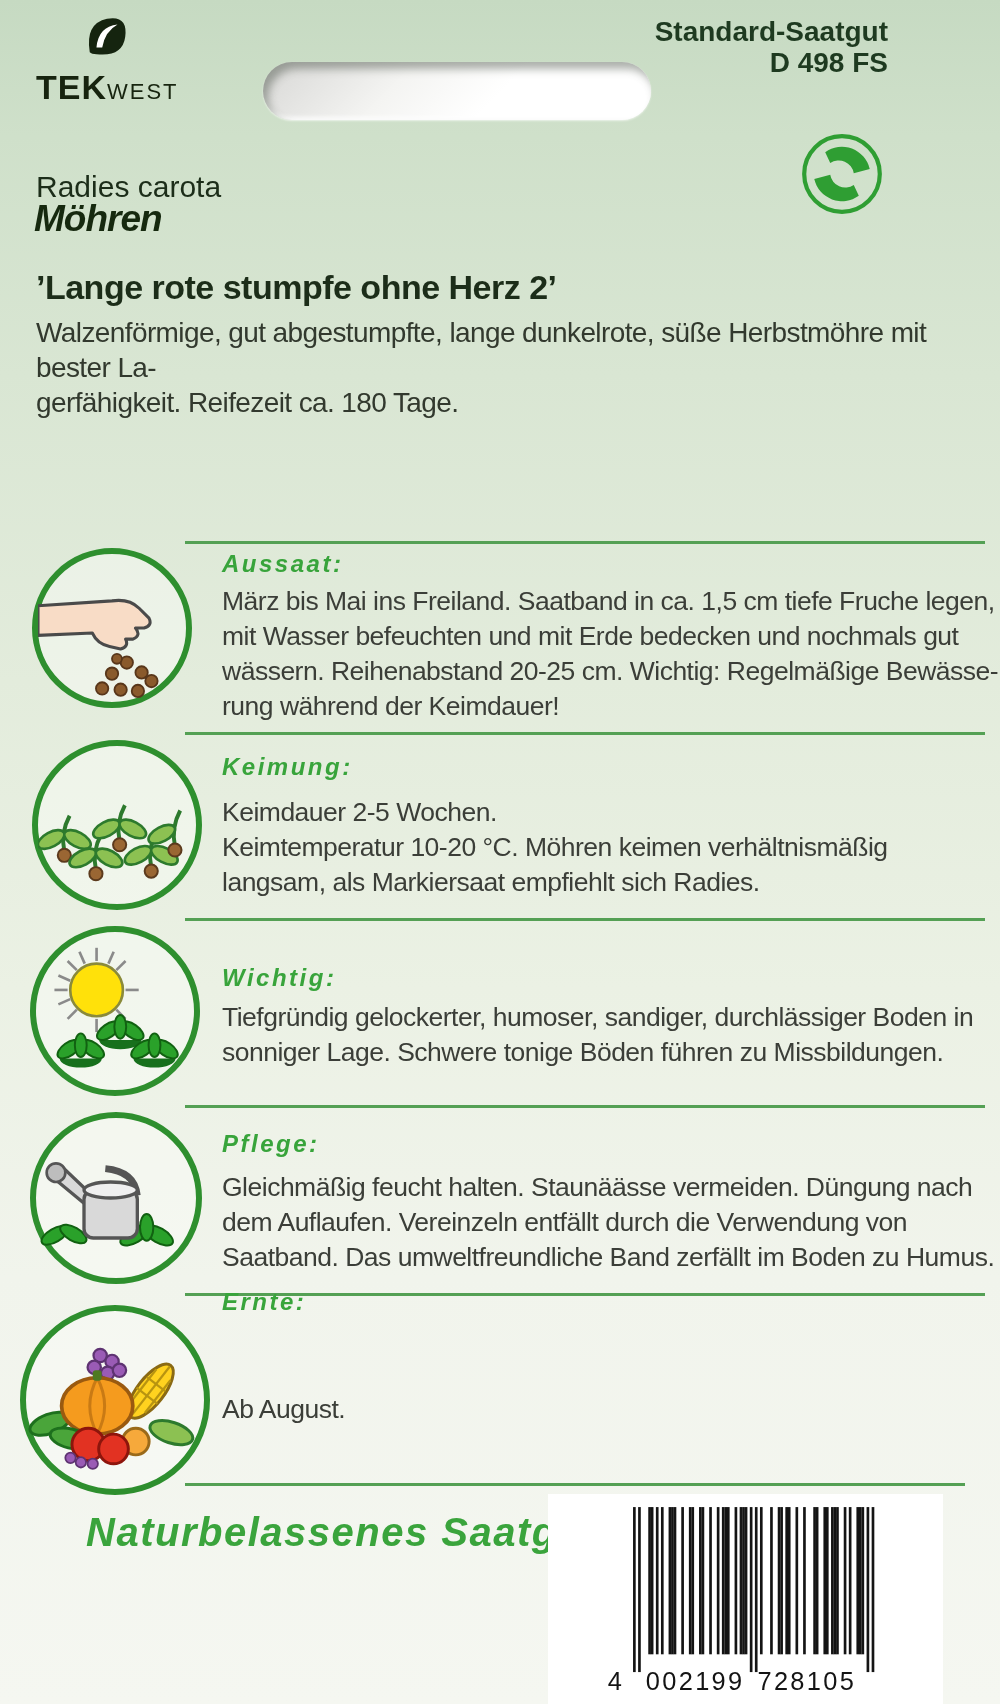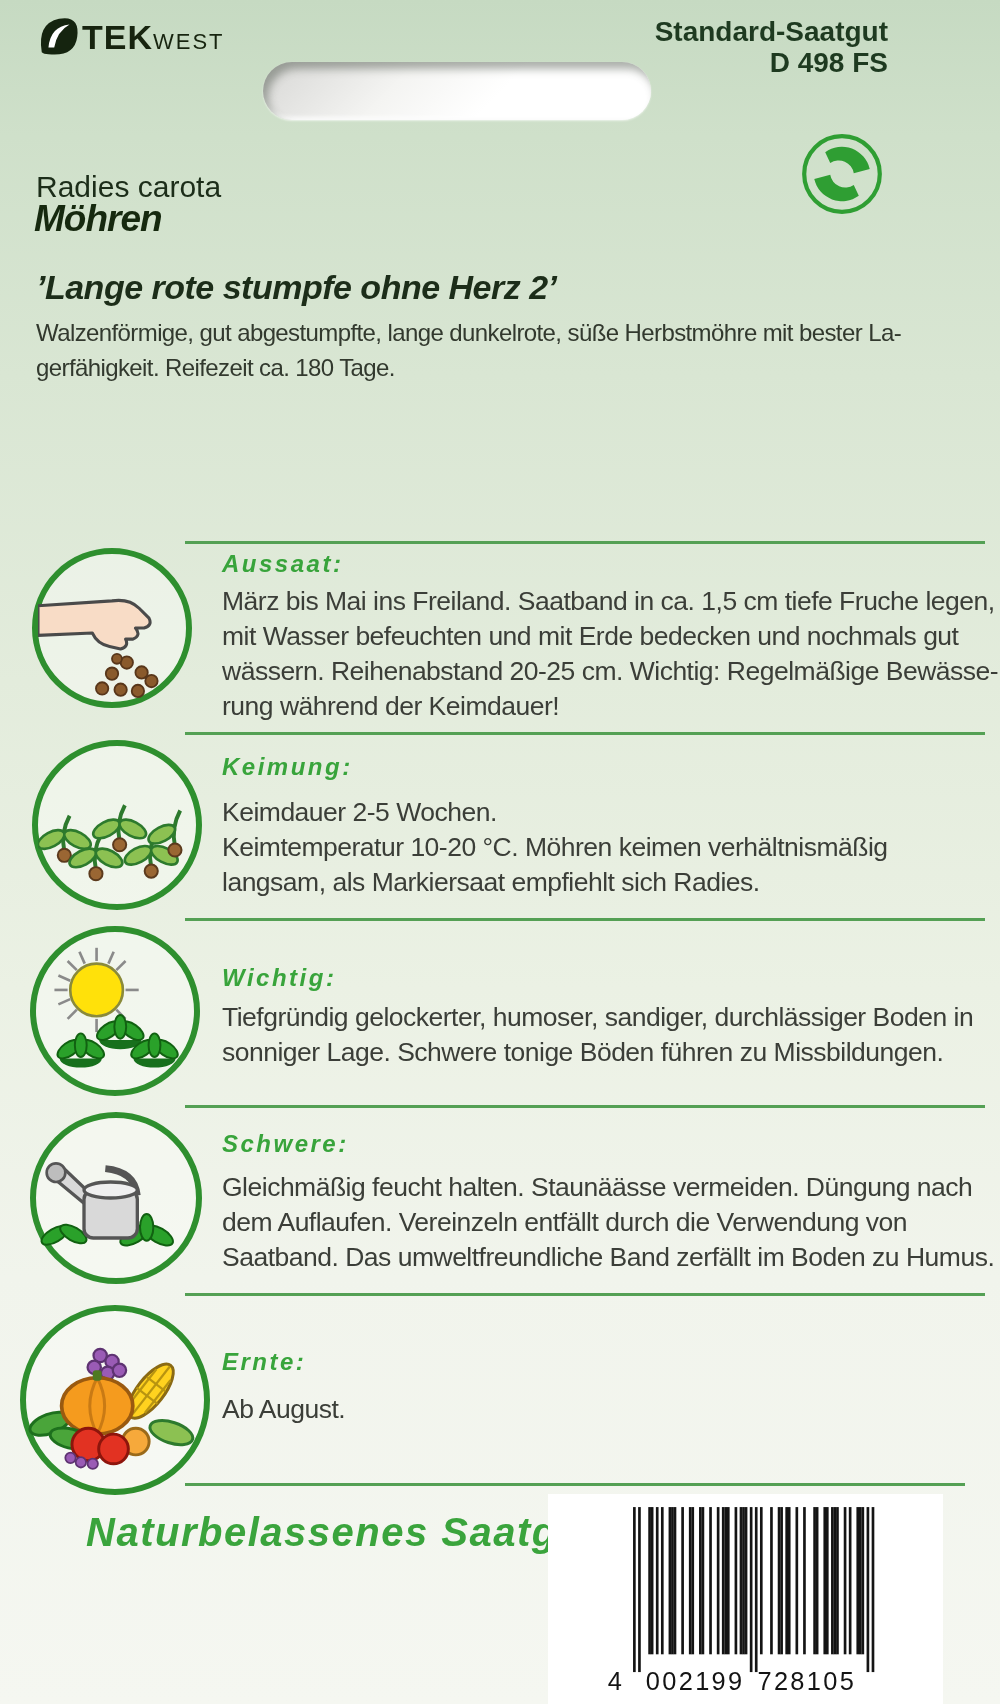--- a/index.html
+++ b/index.html
@@ -3,34 +3,34 @@
 <meta charset="utf-8">
 <style>
   html,body{margin:0;padding:0;}
   .page{
     position:relative;width:1000px;height:1704px;overflow:hidden;
     font-family:"Liberation Sans",sans-serif;
     background:linear-gradient(180deg,#c6dac2 0%,#cfe0ca 8%,#d9e6d3 22%,#e3ecdc 40%,#ebf1e4 58%,#f1f4ec 75%,#f5f7f1 100%);
   }
   .abs{position:absolute;}
   
-  .brand{display:flex;align-items:center;gap:0;}
+  .brand{display:flex;align-items:center;gap:8px;flex-direction:column;}
   .brand-main{font-size:34px;font-weight:bold;color:#17240f;letter-spacing:1px;}
   .brand-sub{font-size:22px;font-weight:normal;color:#17240f;letter-spacing:2px;}
   .hdr-right{font-size:28px;line-height:31px;font-weight:bold;color:#1e3a20;text-align:right;}
   .hangslot{
     width:388px;height:58px;border-radius:29px;
     background:linear-gradient(135deg,#d7d7d5 0%,#f4f4f2 35%,#ffffff 60%);
     box-shadow:inset 5px 7px 9px rgba(70,80,68,.45), inset -2px -3px 4px rgba(255,255,255,.9), 0 1px 2px rgba(255,255,255,.6);
   }
   
   .botanical{font-size:30px;color:#1c2d19;}
   .cultivar-name{font-size:37px;font-weight:bold;font-style:italic;color:#16290f;letter-spacing:-1px;}
-  .variety{font-size:34px;font-weight:bold;color:#1c2d19;letter-spacing:-0.5px;font-style:italic;}
-  .desc{font-size:24px;line-height:35px;color:#32392e;white-space:pre-line;width:945px;letter-spacing:-0.6px;}
+  .variety{font-size:34px;font-weight:bold;color:#1c2d19;letter-spacing:-0.5px;}
+  .desc{font-size:28px;line-height:35px;color:#32392e;white-space:pre-line;width:945px;letter-spacing:-0.6px;}
   
   .divider{height:3px;background:#54a054;}
   .sec-head{font-size:24px;font-weight:bold;font-style:italic;color:#38a43b;letter-spacing:2.5px;}
   .sec-body{font-size:26.5px;line-height:35px;color:#3b3e38;white-space:pre-line;letter-spacing:-0.5px;width:800px;}
   .icon-circle{border:6px solid #2e8f2e;border-radius:50%;background:rgba(250,253,248,.45);box-sizing:border-box;}
   .icon-circle svg{width:100%;height:100%;display:block;}
   
   .claim{font-size:40px;font-weight:bold;font-style:italic;color:#3aa43c;letter-spacing:1.5px;}
   .barcode-box{background:#ffffff;display:flex;align-items:flex-start;justify-content:center;padding-top:8px;box-sizing:border-box;}
 </style>
@@ -194,21 +194,21 @@
         <ellipse cx="-6" cy="0" rx="11" ry="5" fill="#2aa12a" stroke="#116111" stroke-width="1.5" transform="rotate(-30 -6 0)"></ellipse>
         <ellipse cx="8" cy="-1" rx="11" ry="5" fill="#2aa12a" stroke="#116111" stroke-width="1.5" transform="rotate(30 8 -1)"></ellipse>
       </g>
       <path d="M52 38 q22 2 24 20" fill="none" stroke="#555" stroke-width="5"></path>
       <path d="M36 64 L12 44 L21 38 L42 58 Z" fill="#d9d9d9" stroke="#555" stroke-width="2.5"></path>
       <circle cx="15" cy="41" r="7" fill="#bdbdbd" stroke="#555" stroke-width="2"></circle>
       <rect x="36" y="54" width="40" height="36" rx="7" fill="#d9d9d9" stroke="#555" stroke-width="2.5"></rect>
       <ellipse cx="56" cy="54" rx="20" ry="6" fill="#efefef" stroke="#555" stroke-width="2.5"></ellipse>
     </svg>
   </div>
-  <div class="abs sec-head" style="left:222px;top:1130px;">Schwere:</div>
+  <div class="abs sec-head" style="left:222px;top:1130px;">Pflege:</div>
   <div class="abs sec-body" style="left:222px;top:1170px;">Gleichmäßig feucht halten. Staunäässe vermeiden. Düngung nach
 dem Auflaufen. Vereinzeln entfällt durch die Verwendung von
 Saatband. Das umweltfreundliche Band zerfällt im Boden zu Humus.</div>
 
   <div class="abs divider" style="left:185px;top:1293px;width:800px;"></div>
   <div class="abs icon-circle" style="left:20px;top:1305px;width:190px;height:190px;">
     <svg viewBox="0 0 120 120">
       <g fill="#9a5bb5" stroke="#5e3372" stroke-width="1.5">
         <circle cx="50" cy="30" r="4.5"></circle>
           <circle cx="58" cy="34" r="4.5"></circle>
@@ -236,21 +236,21 @@
       <circle cx="74" cy="88" r="9" fill="#f6a93b" stroke="#9a6a1a" stroke-width="2"></circle>
       <circle cx="42" cy="90" r="11" fill="#e23222" stroke="#8d150c" stroke-width="2"></circle>
       <circle cx="59" cy="93" r="10" fill="#e23222" stroke="#8d150c" stroke-width="2"></circle>
       <g fill="#9a5bb5" stroke="#5e3372" stroke-width="1.2">
         <circle cx="30" cy="99" r="3.5"></circle>
           <circle cx="37" cy="102" r="3.5"></circle>
           <circle cx="45" cy="103" r="3.5"></circle>
       </g>
     </svg>
   </div>
-  <div class="abs sec-head" style="left:222px;top:1348px;">Ernte:</div>
+  <div class="abs sec-head" style="left:222px;top:1288px;">Ernte:</div>
   <div class="abs sec-body" style="left:222px;top:1392px;">Ab August.</div>
 
   <div class="abs divider" style="left:185px;top:1483px;width:780px;"></div>
   <div class="abs claim" style="left:86px;top:1510px;">Naturbelassenes Saatgut</div>
 
   <div class="abs barcode-box" style="left:548px;top:1494px;width:395px;height:210px;">
     <svg viewBox="0 0 115 78" width="380" height="198" style="display:block;">
         <rect x="13" y="2" width="1.05" height="65" fill="#141414"></rect>
         <rect x="15" y="2" width="1.05" height="65" fill="#141414"></rect>
         <rect x="19" y="2" width="1.05" height="58" fill="#141414"></rect>

